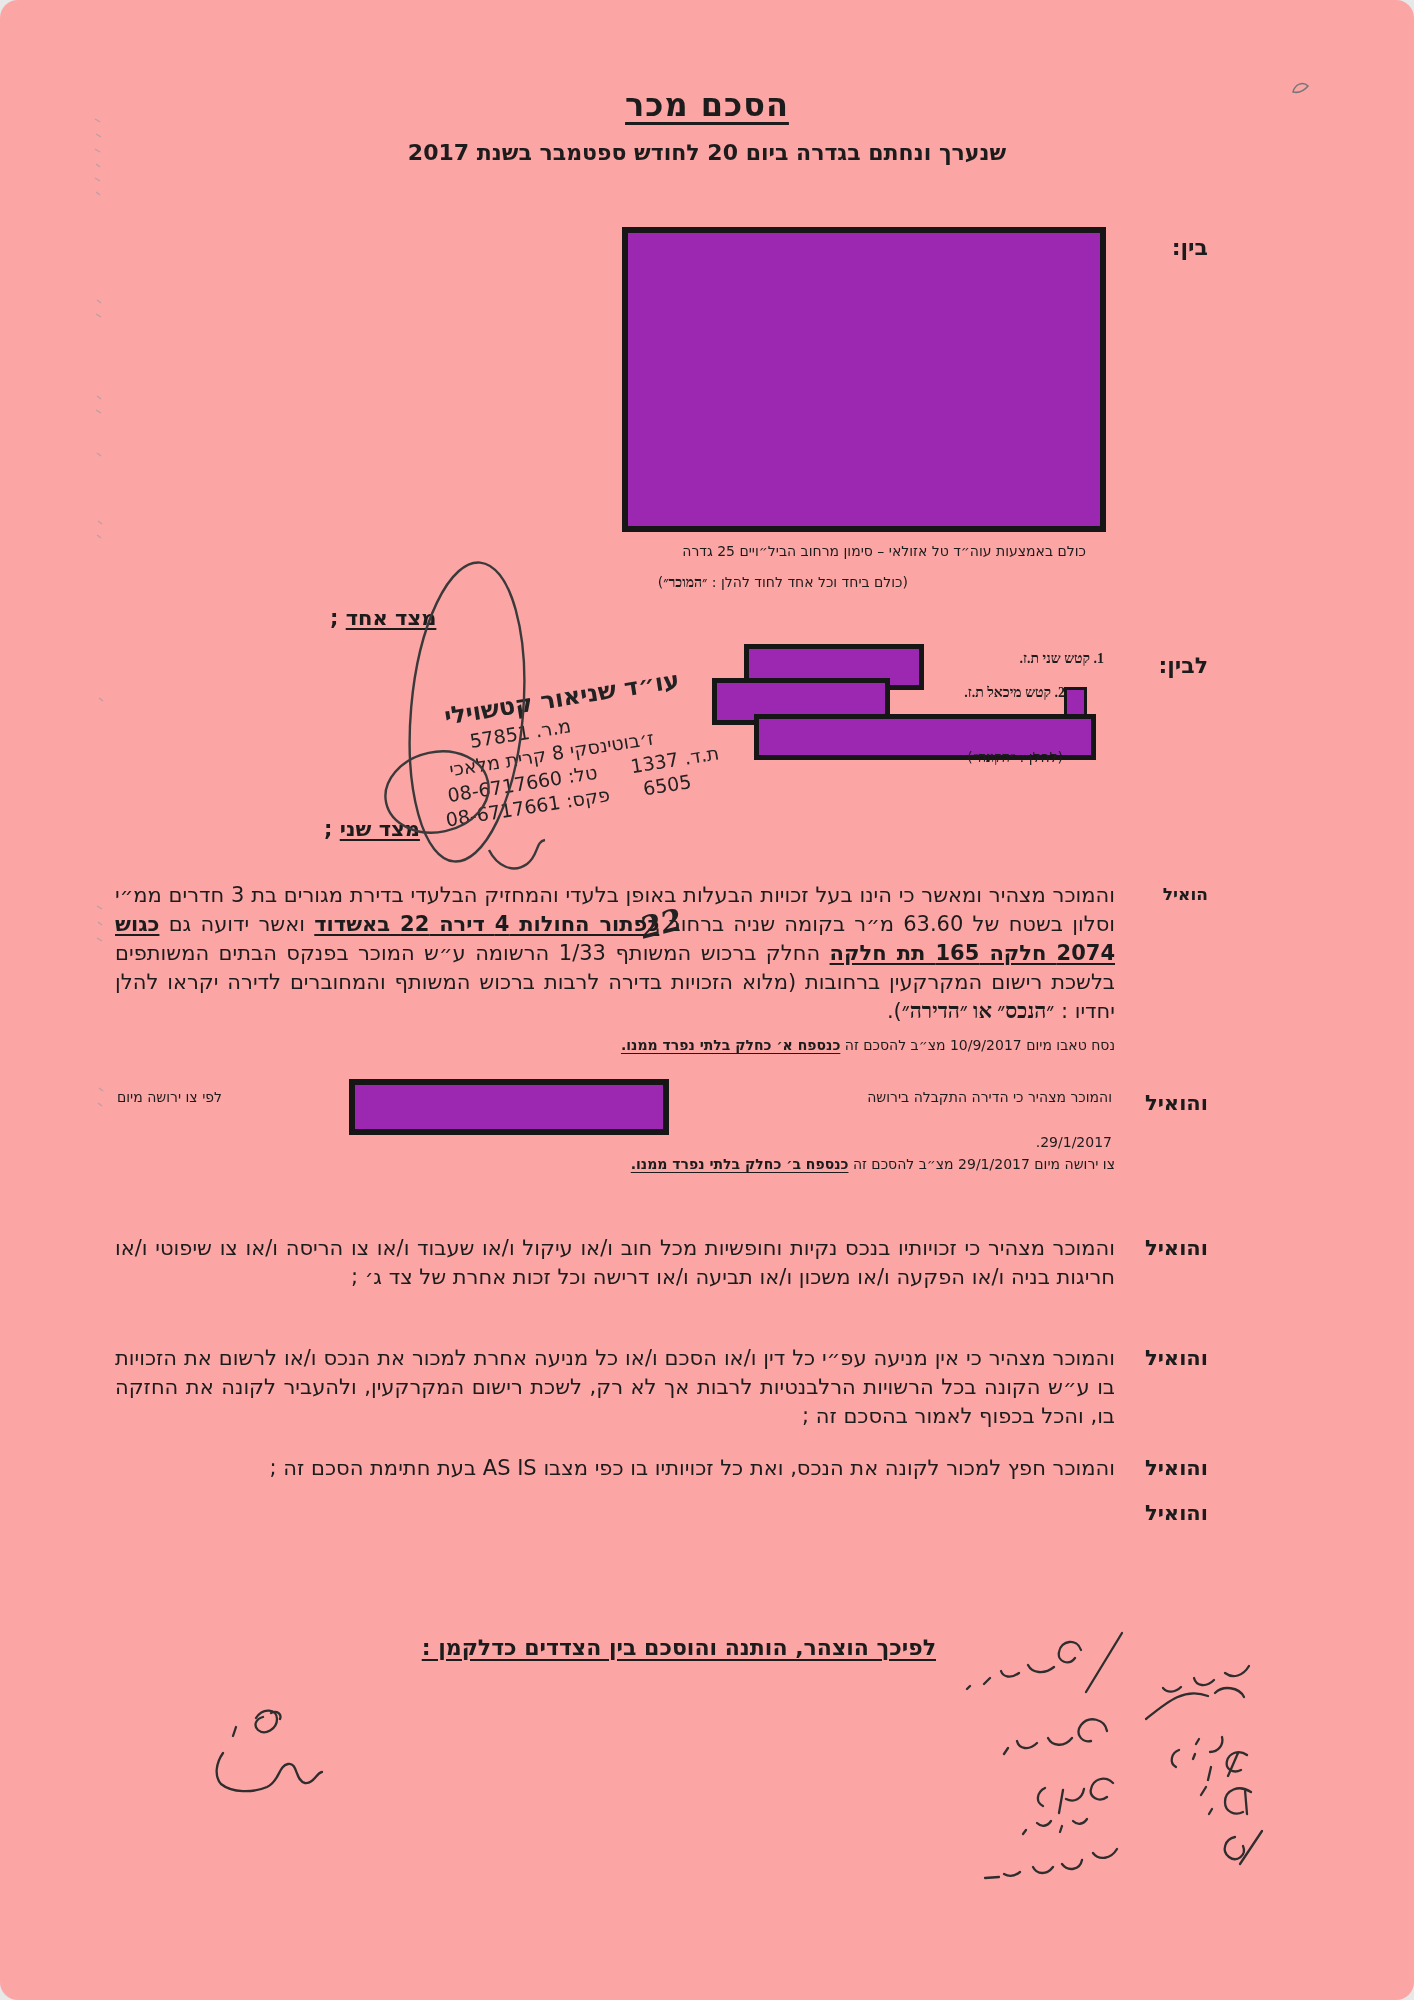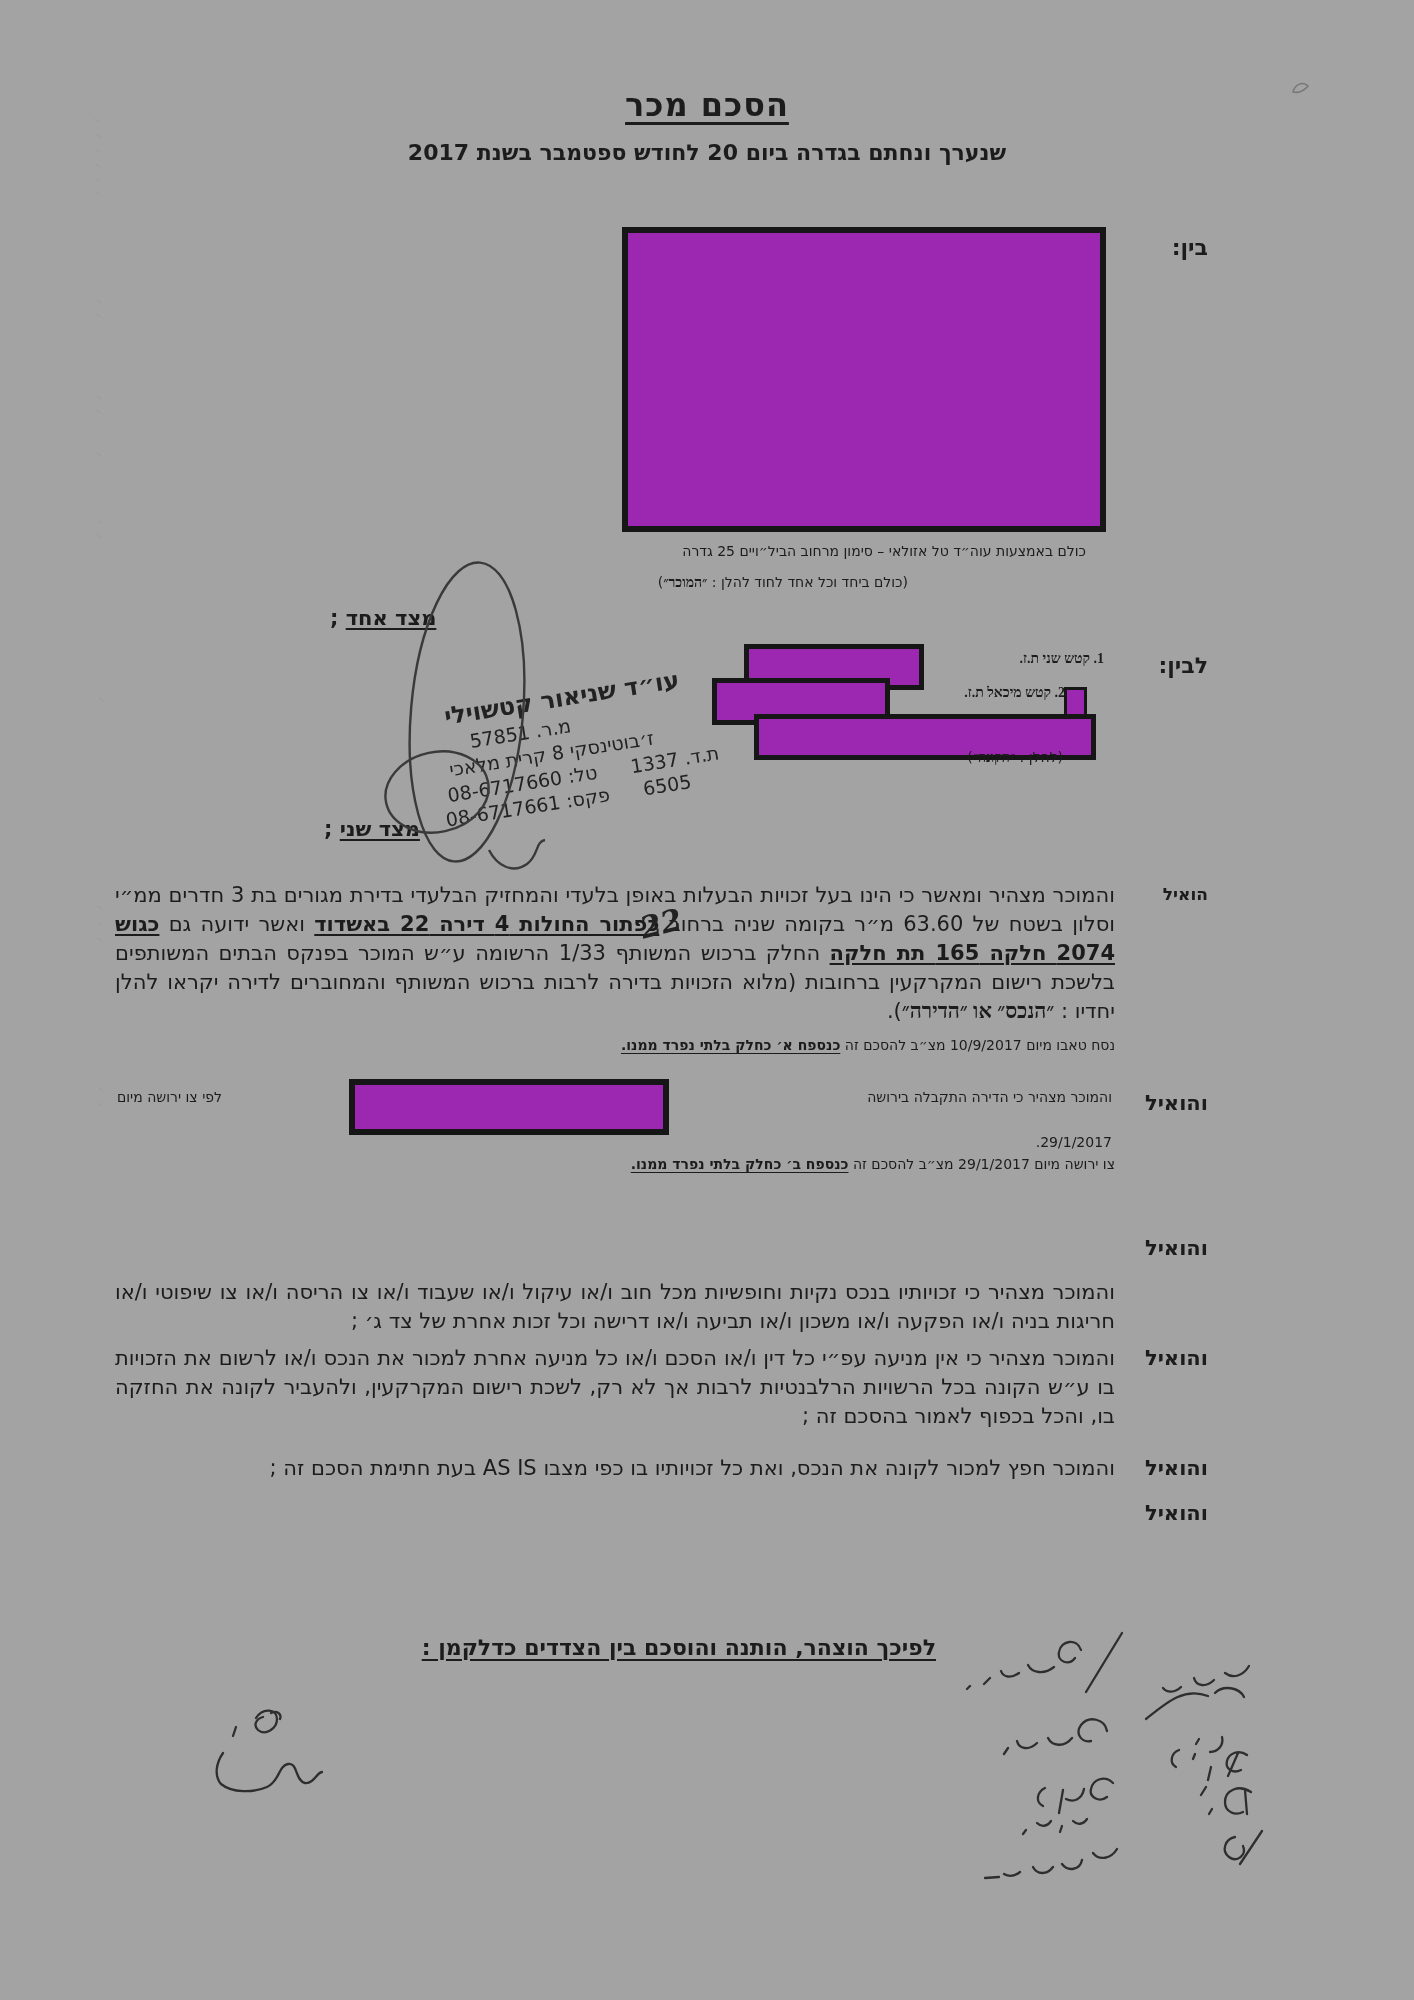--- a/index.html
+++ b/index.html
@@ -1,19 +1,19 @@
 <!DOCTYPE html>
 <html dir="rtl" style="--redact: #9c27b0; --redact-border: #161616;"><head>
 <meta charset="utf-8">
 <style>
   html,body{margin:0;padding:0;background:#e8e8e8;}
   .page{
-    position:relative;width:1414px;height:2000px;background:#a3a3a3;
+    position:relative;width:1414px;height:2000px;background:#fca5a5;
     font-family:"DejaVu Sans",sans-serif;color:#1c1c1c;direction:rtl;
-    margin:0 auto;overflow:hidden;
+    margin:0 auto;overflow:hidden;border-radius:18px;
   }
   .abs{position:absolute;}
   .center{left:0;right:0;text-align:center;}
   .b{font-weight:bold;font-family:Liberation Serif, serif;}
   .bu{font-weight:bold;text-decoration:underline;text-underline-offset:3px;}
   .u{text-decoration:underline;text-underline-offset:3px;}
   .title{font-size:32px;font-weight:bold;letter-spacing:1px;}
   .title span{text-decoration:underline;text-underline-offset:6px;}
   .subtitle{font-size:22px;font-weight:bold;}
   .lbl{font-size:22px;font-weight:bold;}
@@ -80,21 +80,21 @@
 
   <div class="abs lbl" style="top:1091px;right:206px;font-size:21px;">והואיל</div>
   <div class="abs line" style="top:1089px;right:302px;">והמוכר מצהיר כי הדירה התקבלה בירושה</div>
   <div class="redact big" style="left:349px;top:1079px;width:308px;height:44px;"></div>
   <div class="abs line" style="top:1089px;left:117px;">לפי צו ירושה מיום</div>
   <div class="abs line" style="top:1134px;right:302px;text-align:center;">29/1/2017.</div>
 
   <div class="abs line" style="top:1156px;right:299px;"><span>צו ירושה מיום 29/1/2017 מצ״ב להסכם זה </span><span class="bu">כנספח ב׳ כחלק בלתי נפרד ממנו.</span></div>
 
   <div class="abs lbl" style="top:1236px;right:206px;font-size:21px;">והואיל</div>
-  <div class="abs body" style="top:1234px;right:299px;margin-top:44px;">והמוכר מצהיר כי זכויותיו בנכס נקיות וחופשיות מכל חוב ו/או עיקול ו/או שעבוד ו/או צו הריסה ו/או צו שיפוטי ו/או חריגות בניה ו/או הפקעה ו/או משכון ו/או תביעה ו/או דרישה וכל זכות אחרת של צד ג׳ ;</div>
+  <div class="abs body" style="top:1234px;right:299px;">והמוכר מצהיר כי זכויותיו בנכס נקיות וחופשיות מכל חוב ו/או עיקול ו/או שעבוד ו/או צו הריסה ו/או צו שיפוטי ו/או חריגות בניה ו/או הפקעה ו/או משכון ו/או תביעה ו/או דרישה וכל זכות אחרת של צד ג׳ ;</div>
 
   <div class="abs lbl" style="top:1346px;right:206px;font-size:21px;">והואיל</div>
   <div class="abs body" style="top:1344px;right:299px;">והמוכר מצהיר כי אין מניעה עפ״י כל דין ו/או הסכם ו/או כל מניעה אחרת למכור את הנכס ו/או לרשום את הזכויות בו ע״ש הקונה בכל הרשויות הרלבנטיות לרבות אך לא רק, לשכת רישום המקרקעין, ולהעביר לקונה את החזקה בו, והכל בכפוף לאמור בהסכם זה ;</div>
 
   <div class="abs lbl" style="top:1456px;right:206px;font-size:21px;">והואיל</div>
   <div class="abs body" style="top:1454px;right:299px;">והמוכר חפץ למכור לקונה את הנכס, ואת כל זכויותיו בו כפי מצבו AS IS בעת חתימת הסכם זה ;</div>
 
   <div class="abs lbl" style="top:1501px;right:206px;font-size:21px;">והואיל</div>
 
   <div class="abs closing" style="top:1635px;right:478px;">לפיכך הוצהר, הותנה והוסכם בין הצדדים כדלקמן :</div>

